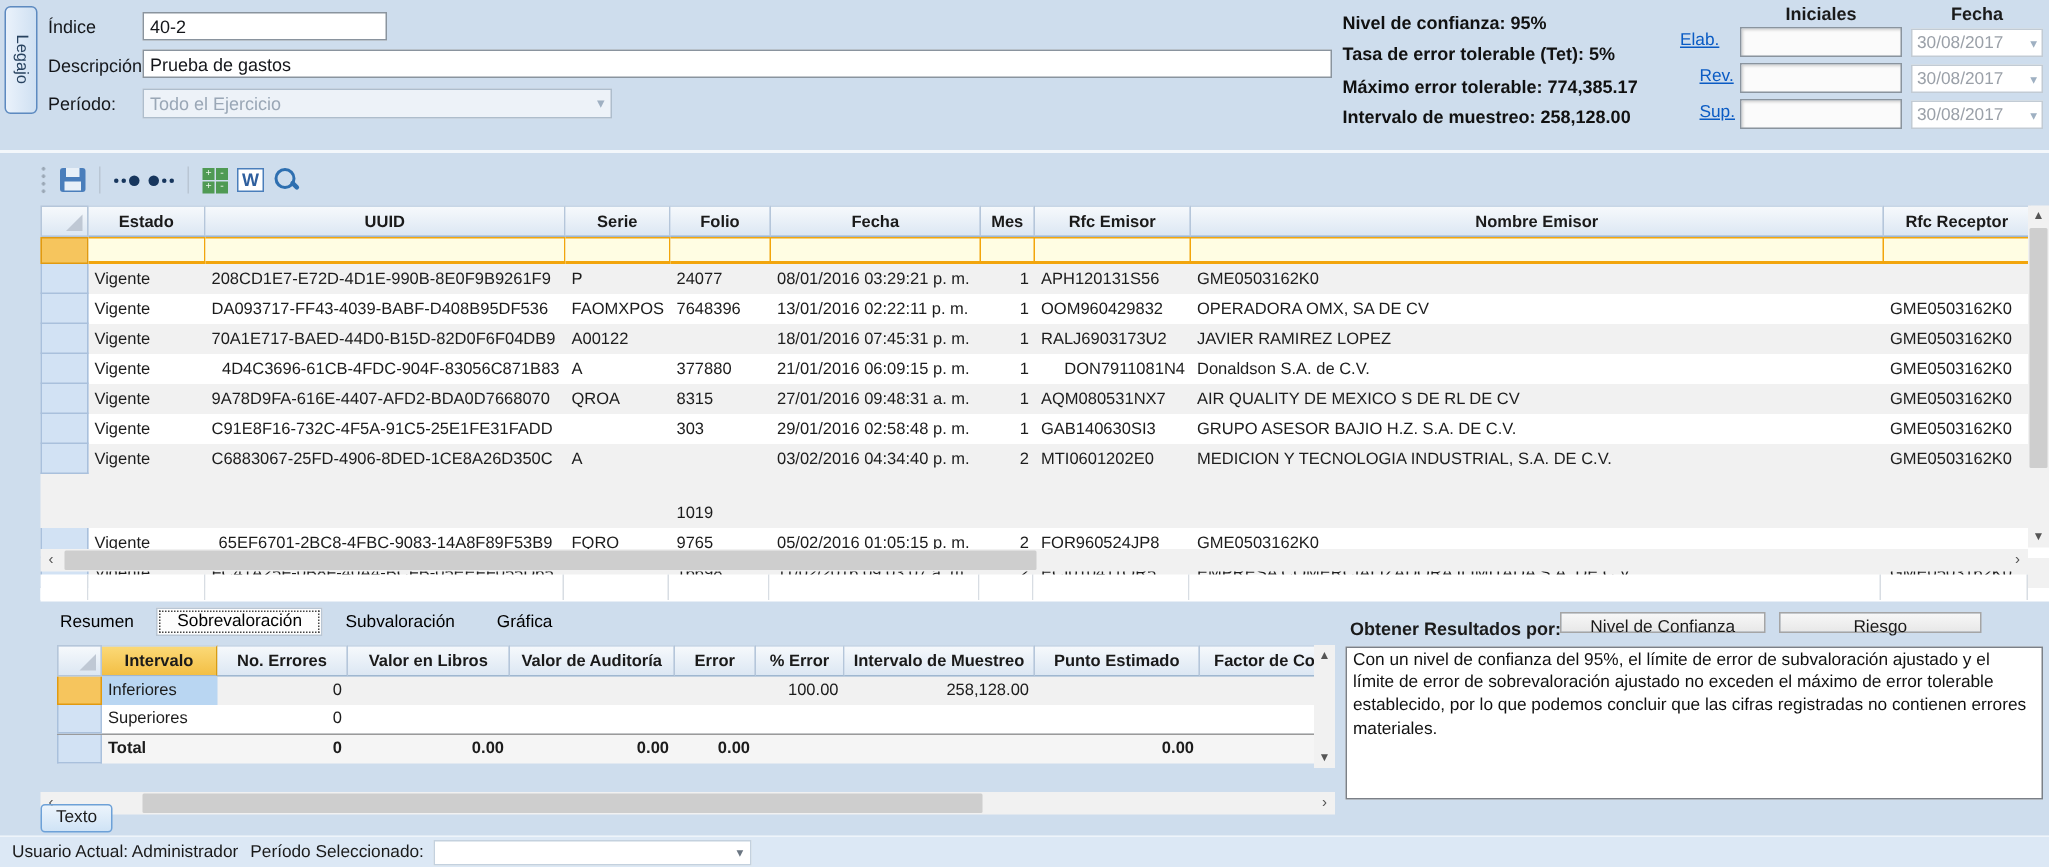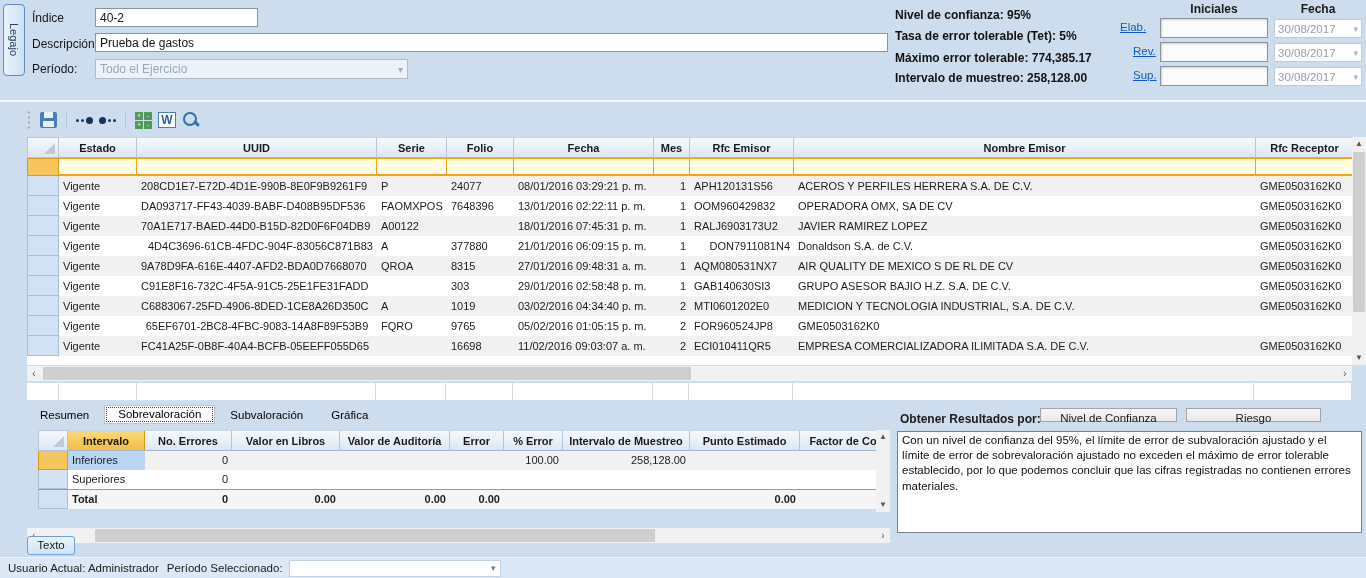--- a/index.html
+++ b/index.html
@@ -204,21 +204,20 @@
   <div id="mg-body">
       <div class="grow g-row alt">
         <div class="g-mk" style="width: 32px; height: 20px;"></div>
         <div class="g-dc" style="width: 78px; text-align: left;">Vigente</div>
         <div class="g-dc" style="width: 240px; text-align: left;">208CD1E7-E72D-4D1E-990B-8E0F9B9261F9</div>
         <div class="g-dc" style="width: 70px; text-align: left;">P</div>
         <div class="g-dc" style="width: 67px; text-align: left;">24077</div>
         <div class="g-dc" style="width: 140px; text-align: left;">08/01/2016 03:29:21 p. m.</div>
         <div class="g-dc" style="width: 36px; text-align: right;">1</div>
         <div class="g-dc" style="width: 104px; text-align: left;">APH120131S56</div>
-        <div class="g-dc" style="width: 462px; text-align: left;">ACEROS Y PERFILES HERRERA S.A. DE C.V.</div>
         <div class="g-dc" style="width: 98px; text-align: left;">GME0503162K0</div>
       </div>
       <div class="grow g-row">
         <div class="g-mk" style="width: 32px; height: 20px;"></div>
         <div class="g-dc" style="width: 78px; text-align: left;">Vigente</div>
         <div class="g-dc" style="width: 240px; text-align: left;">DA093717-FF43-4039-BABF-D408B95DF536</div>
         <div class="g-dc" style="width: 70px; text-align: left;">FAOMXPOS</div>
         <div class="g-dc" style="width: 67px; text-align: left;">7648396</div>
         <div class="g-dc" style="width: 140px; text-align: left;">13/01/2016 02:22:11 p. m.</div>
         <div class="g-dc" style="width: 36px; text-align: right;">1</div>
@@ -272,21 +271,21 @@
         <div class="g-dc" style="width: 36px; text-align: right;">1</div>
         <div class="g-dc" style="width: 104px; text-align: left;">GAB140630SI3</div>
         <div class="g-dc" style="width: 462px; text-align: left;">GRUPO ASESOR BAJIO H.Z. S.A. DE C.V.</div>
         <div class="g-dc" style="width: 98px; text-align: left;">GME0503162K0</div>
       </div>
       <div class="grow g-row alt">
         <div class="g-mk" style="width: 32px; height: 20px;"></div>
         <div class="g-dc" style="width: 78px; text-align: left;">Vigente</div>
         <div class="g-dc" style="width: 240px; text-align: left;">C6883067-25FD-4906-8DED-1CE8A26D350C</div>
         <div class="g-dc" style="width: 70px; text-align: left;">A</div>
-        <div class="g-dc" style="width: 67px; text-align: left;">1019</div>
+        <div class="g-dc" style="width: 67px; text-align: left; margin-top: 36px;">1019</div>
         <div class="g-dc" style="width: 140px; text-align: left;">03/02/2016 04:34:40 p. m.</div>
         <div class="g-dc" style="width: 36px; text-align: right;">2</div>
         <div class="g-dc" style="width: 104px; text-align: left;">MTI0601202E0</div>
         <div class="g-dc" style="width: 462px; text-align: left;">MEDICION Y TECNOLOGIA INDUSTRIAL, S.A. DE C.V.</div>
         <div class="g-dc" style="width: 98px; text-align: left;">GME0503162K0</div>
       </div>
       <div class="grow g-row">
         <div class="g-mk" style="width: 32px; height: 20px;"></div>
         <div class="g-dc" style="width: 78px; text-align: left;">Vigente</div>
         <div class="g-dc" style="width: 240px; text-align: center;">65EF6701-2BC8-4FBC-9083-14A8F89F53B9</div>

